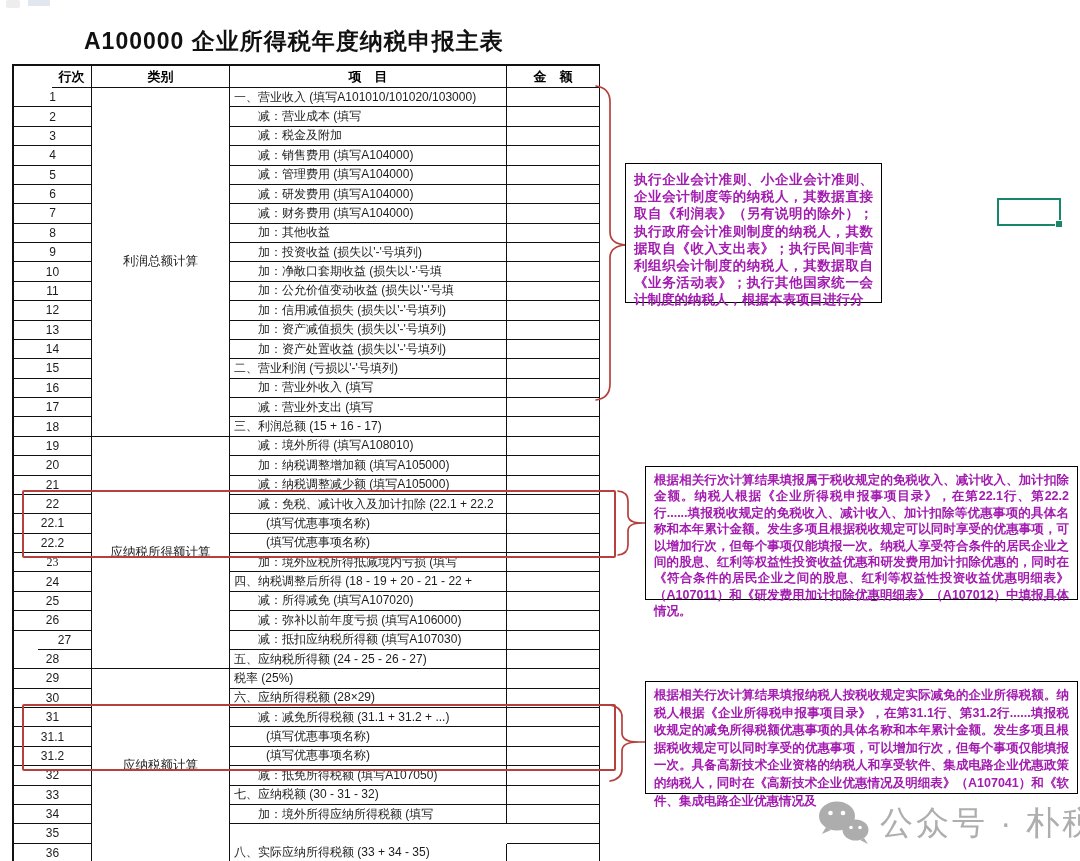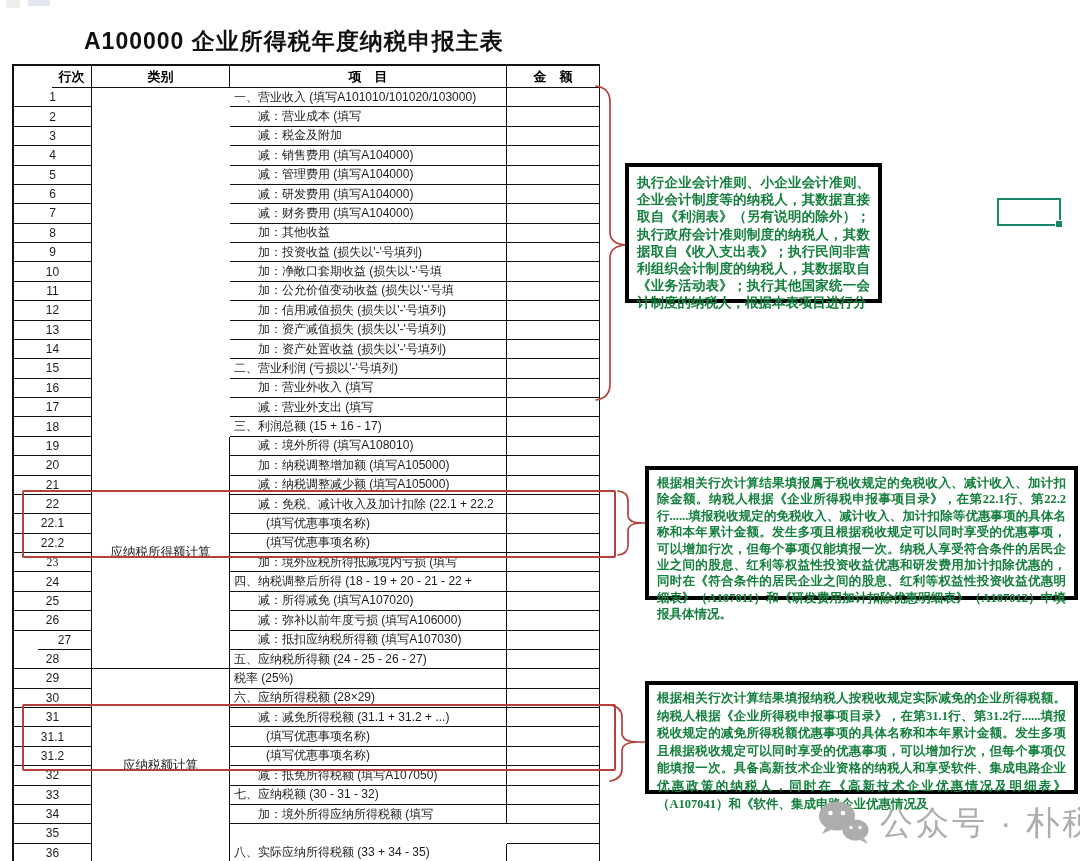--- a/index.html
+++ b/index.html
@@ -31,22 +31,22 @@
   
   .rowbox{position:absolute;border:2px solid #b5403c;background:transparent;border-radius:2px;}
   .rowbox-a{left:22px;top:490px;width:590px;height:64px;}
   .rowbox-b{left:22px;top:704px;width:590px;height:63px;}
 
   
   .brace{position:absolute;}
   .brace path{fill:none;stroke:#b5403c;stroke-width:1.7px;stroke-linecap:round;}
 
   
-  .note{position:absolute;box-sizing:border-box;border:4px solid #000000;background:#fff;
-        color:#15803d;font-weight:700;text-align:justify;font-family:Liberation Serif, serif;}
+  .note{position:absolute;box-sizing:border-box;border:1px solid #000000;background:#fff;
+        color:#a21caf;font-weight:700;text-align:justify;}
   .note-1{left:625px;top:163px;width:257px;height:140px;font-size:13.5px;line-height:17.2px;padding:7px 8px;}
   .note-2{left:645px;top:466px;width:433px;height:134px;font-size:12.5px;line-height:16.4px;padding:5px 8px;}
   .note-3{left:645px;top:681px;width:433px;height:113px;font-size:12.5px;line-height:17.6px;padding:5px 8px;}
 
   
   .sel{position:absolute;left:997px;top:198px;width:60px;height:24px;border:2px solid #17866b;background:transparent;}
   .sel .handle{position:absolute;right:-4px;bottom:-4px;width:6px;height:6px;background:#17866b;border:1px solid #fff;}
 
   
   .wm{position:absolute;left:816px;top:800px;display:flex;align-items:center;color:#aeaeae;}
@@ -61,20 +61,21 @@
   <div class="frag2"></div>
 
   <div class="title">A100000 企业所得税年度纳税申报主表</div>
 
   <div class="tbl" id="form-grid">
       <div class="cell th" style="grid-area: 1 / 1; margin-left: 38px;">行次</div>
       <div class="cell th" style="grid-area: 1 / 2;">类别</div>
       <div class="cell th" style="grid-area: 1 / 3;">项　目</div>
       <div class="cell th" style="grid-area: 1 / 4;">金　额</div>
       <div class="cell c-no" style="grid-area: 2 / 1;">1</div>
+      <div class="cell c-cat" style="grid-area: 2 / 2 / span 18;">利润总额计算</div>
       <div class="cell c-item ind0" style="grid-area: 2 / 3;">一、营业收入 (填写A101010/101020/103000)</div>
       <div class="cell c-amt" style="grid-area: 2 / 4;"></div>
       <div class="cell c-no" style="grid-area: 3 / 1;">2</div>
       <div class="cell c-item ind1" style="grid-area: 3 / 3;">减：营业成本 (填写</div>
       <div class="cell c-amt" style="grid-area: 3 / 4;"></div>
       <div class="cell c-no" style="grid-area: 4 / 1;">3</div>
       <div class="cell c-item ind1" style="grid-area: 4 / 3;">减：税金及附加</div>
       <div class="cell c-amt" style="grid-area: 4 / 4;"></div>
       <div class="cell c-no" style="grid-area: 5 / 1;">4</div>
       <div class="cell c-item ind1" style="grid-area: 5 / 3;">减：销售费用 (填写A104000)</div>

